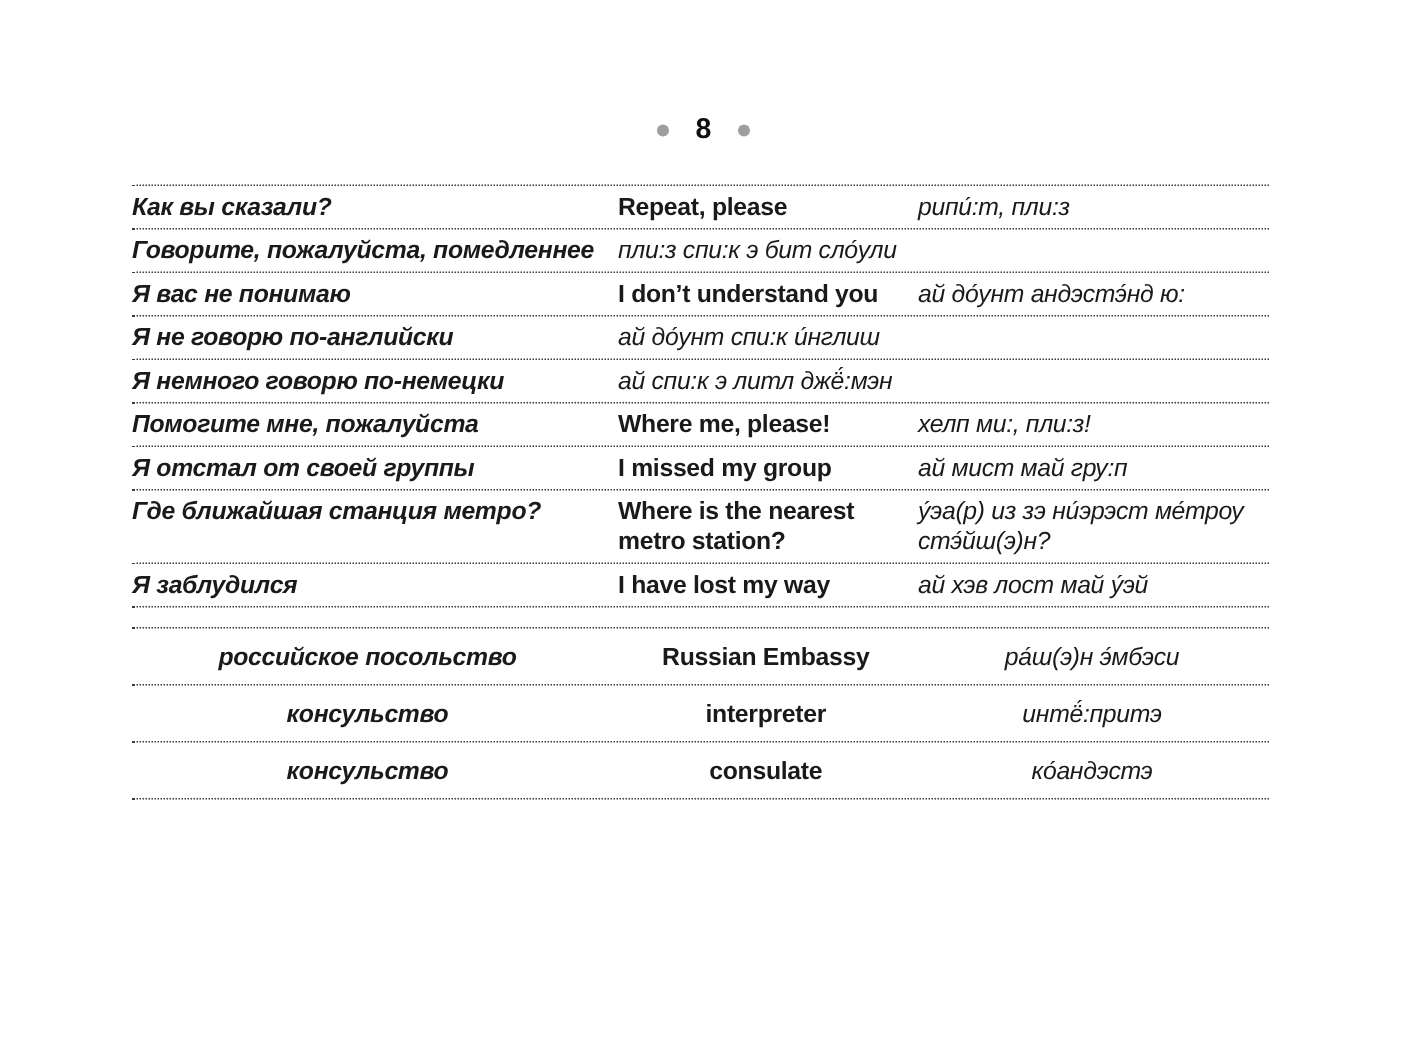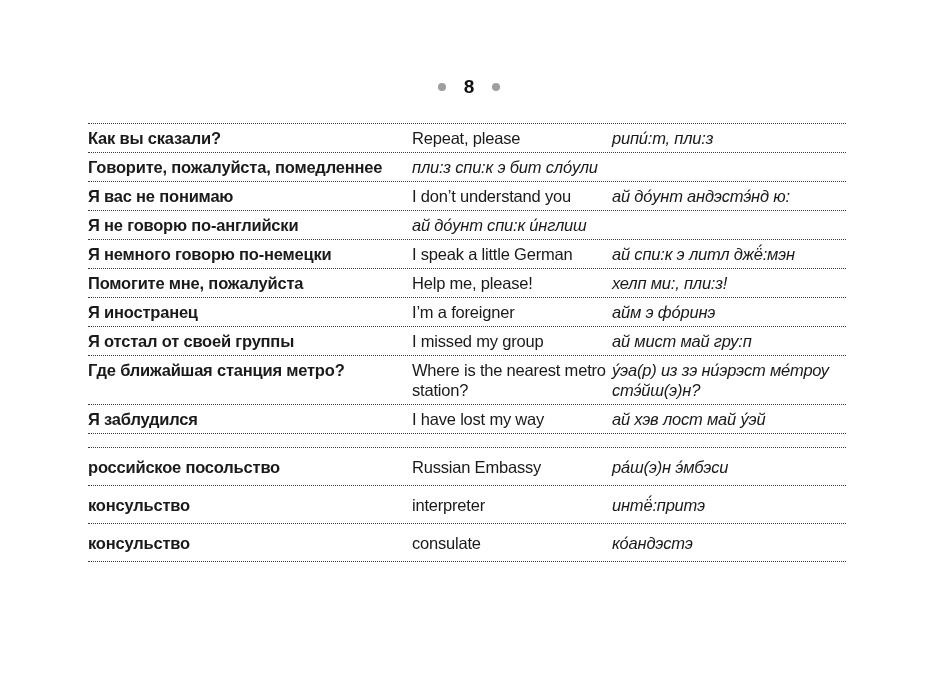--- a/index.html
+++ b/index.html
@@ -46,36 +46,38 @@
     border-top: 1px dotted #3c3c3c;
   }
   .row {
     display: grid;
     grid-template-columns: 324px 200px 234px;
     border-bottom: 1px dotted #3c3c3c;
     padding: 4px 0 4px 0;
   }
   .row.tall {
     padding: 9px 0 8px 0;
+    text-align: center;
   }
   .row.spacer {
     height: 14px;
     padding: 0;
   }
   .cell {
     font-size: 16.5px;
     line-height: 20px;
     letter-spacing: -0.2px;
   }
   .cell.ru {
     font-weight: bold;
     padding-right: 10px;
+    font-style: italic;
   }
   .cell.en {
-    font-weight: normal;
+    font-weight: bold;
     padding-right: 3px;
   }
   .cell.tr {
     font-style: italic;
     padding-right: 2px;
   }
 </style>
 </head>
 <body>
 
@@ -99,32 +101,26 @@
       <div class="cell ru">Я вас не понимаю</div>
       <div class="cell en">I don’t understand you</div>
       <div class="cell tr">ай до́унт андэстэ́нд ю:</div>
     </div>
     <div class="row">
       <div class="cell ru">Я не говорю по-английски</div>
       <div class="cell tr">ай до́унт спи:к и́нглиш</div>
     </div>
     <div class="row">
       <div class="cell ru">Я немного говорю по-немецки</div>
-      <div class="cell en">I speak a little German</div>
       <div class="cell tr">ай спи:к э литл джё́:мэн</div>
     </div>
     <div class="row">
       <div class="cell ru">Помогите мне, пожалуйста</div>
-      <div class="cell en">Help me, please!</div>
+      <div class="cell en">Where me, please!</div>
       <div class="cell tr">хелп ми:, пли:з!</div>
-    </div>
-    <div class="row">
-      <div class="cell ru">Я иностранец</div>
-      <div class="cell en">I’m a foreigner</div>
-      <div class="cell tr">айм э фо́ринэ</div>
     </div>
     <div class="row">
       <div class="cell ru">Я отстал от своей группы</div>
       <div class="cell en">I missed my group</div>
       <div class="cell tr">ай мист май гру:п</div>
     </div>
     <div class="row">
       <div class="cell ru">Где ближайшая станция метро?</div>
       <div class="cell en">Where is the nearest metro station?</div>
       <div class="cell tr">у́эа(р) из зэ ни́эрэст ме́троу стэ́йш(э)н?</div>

